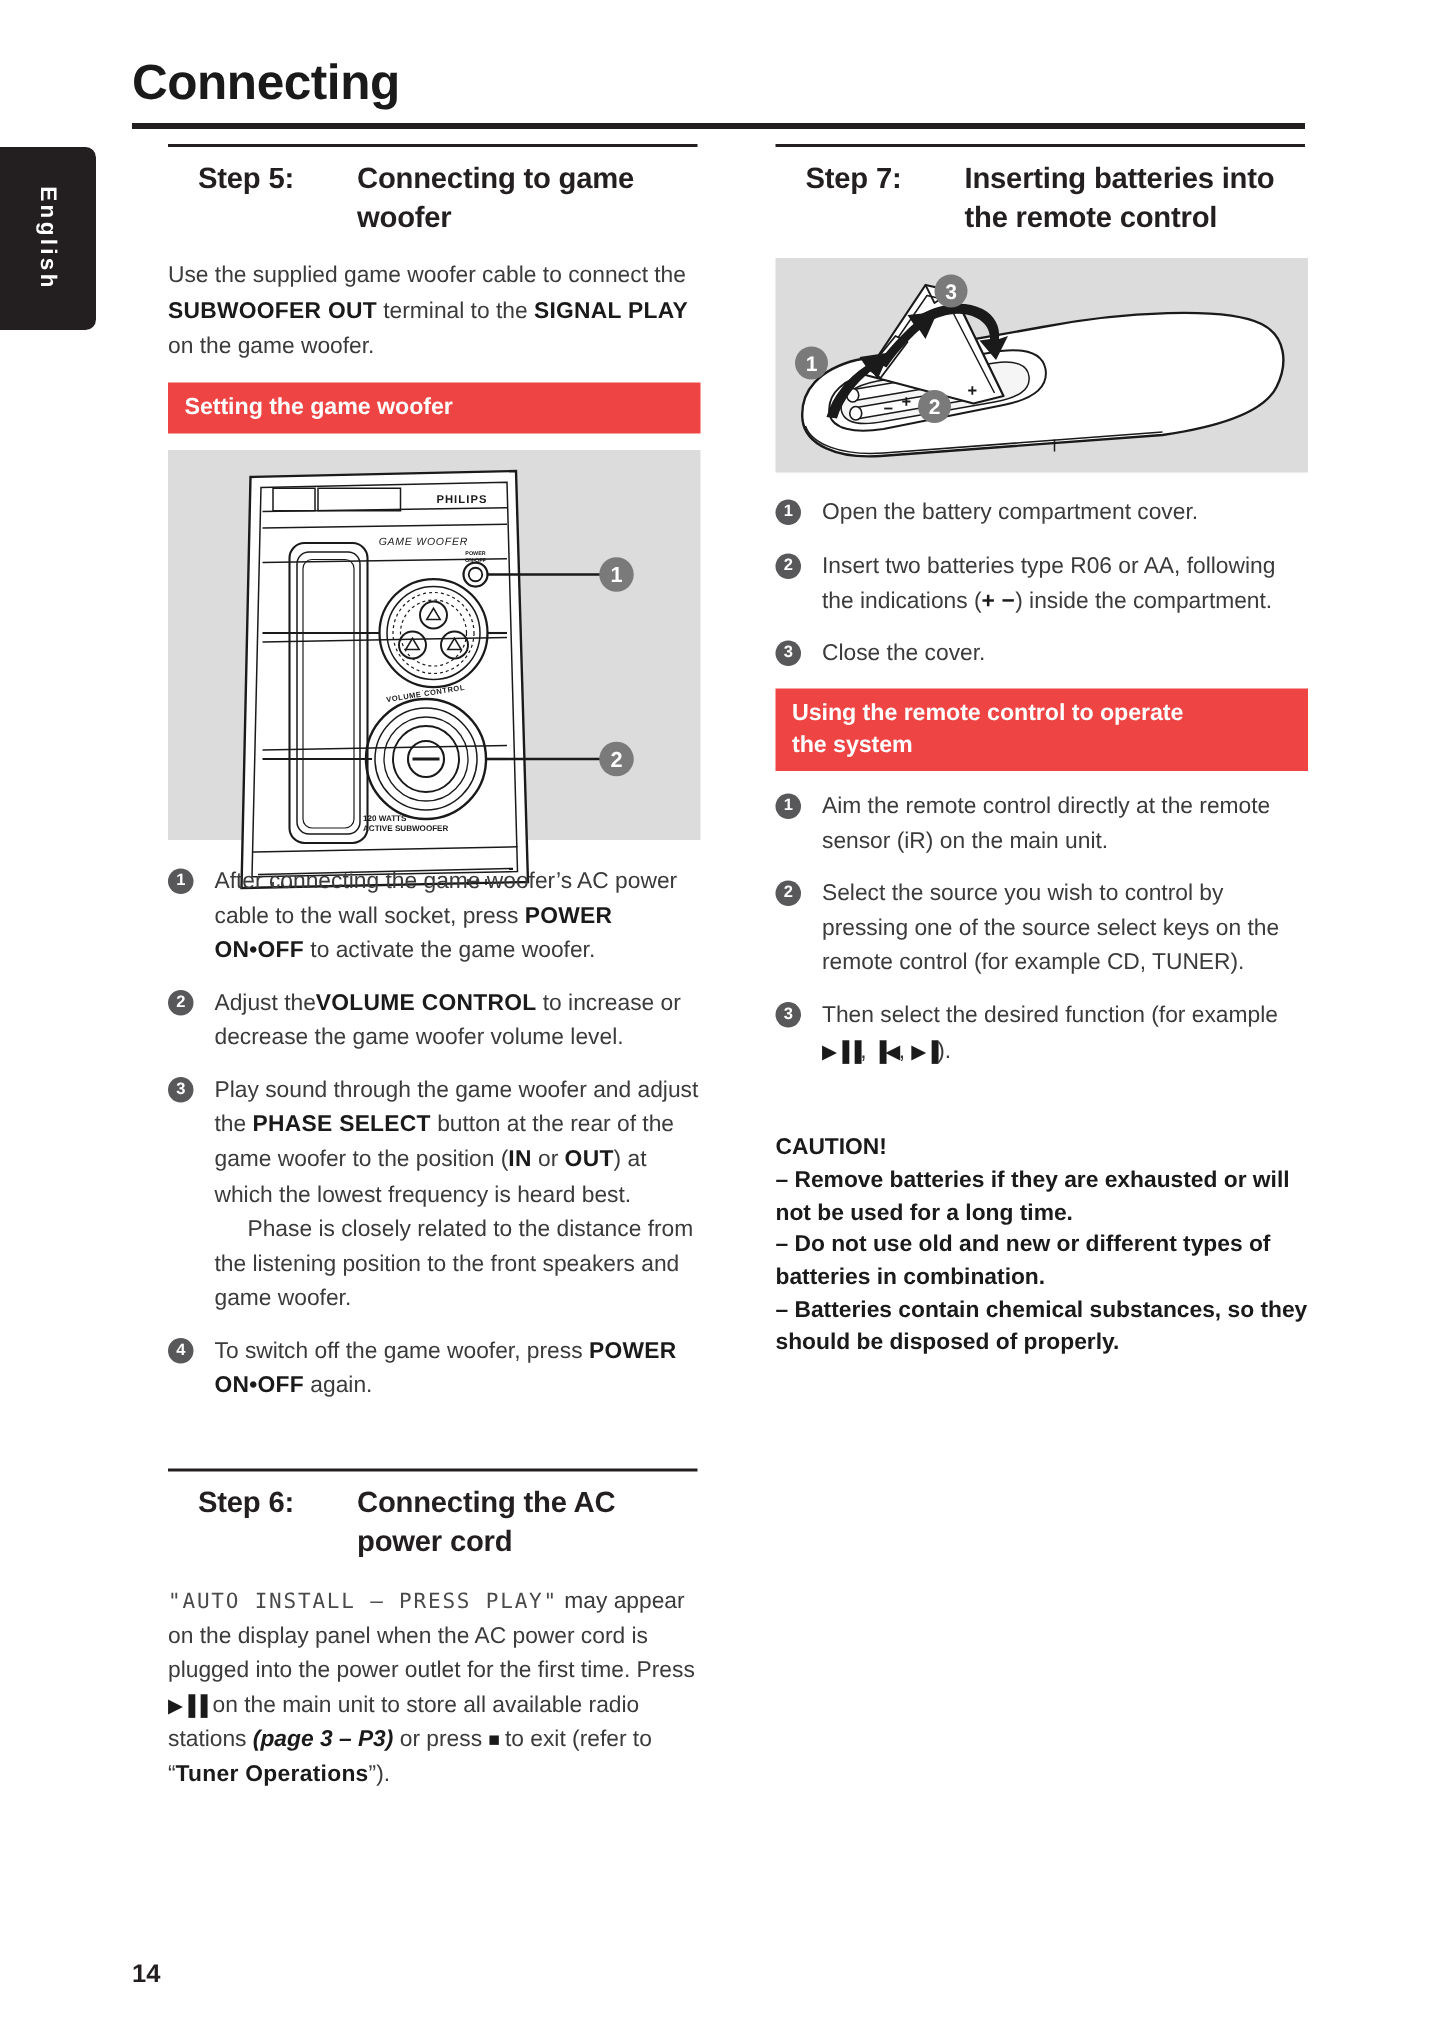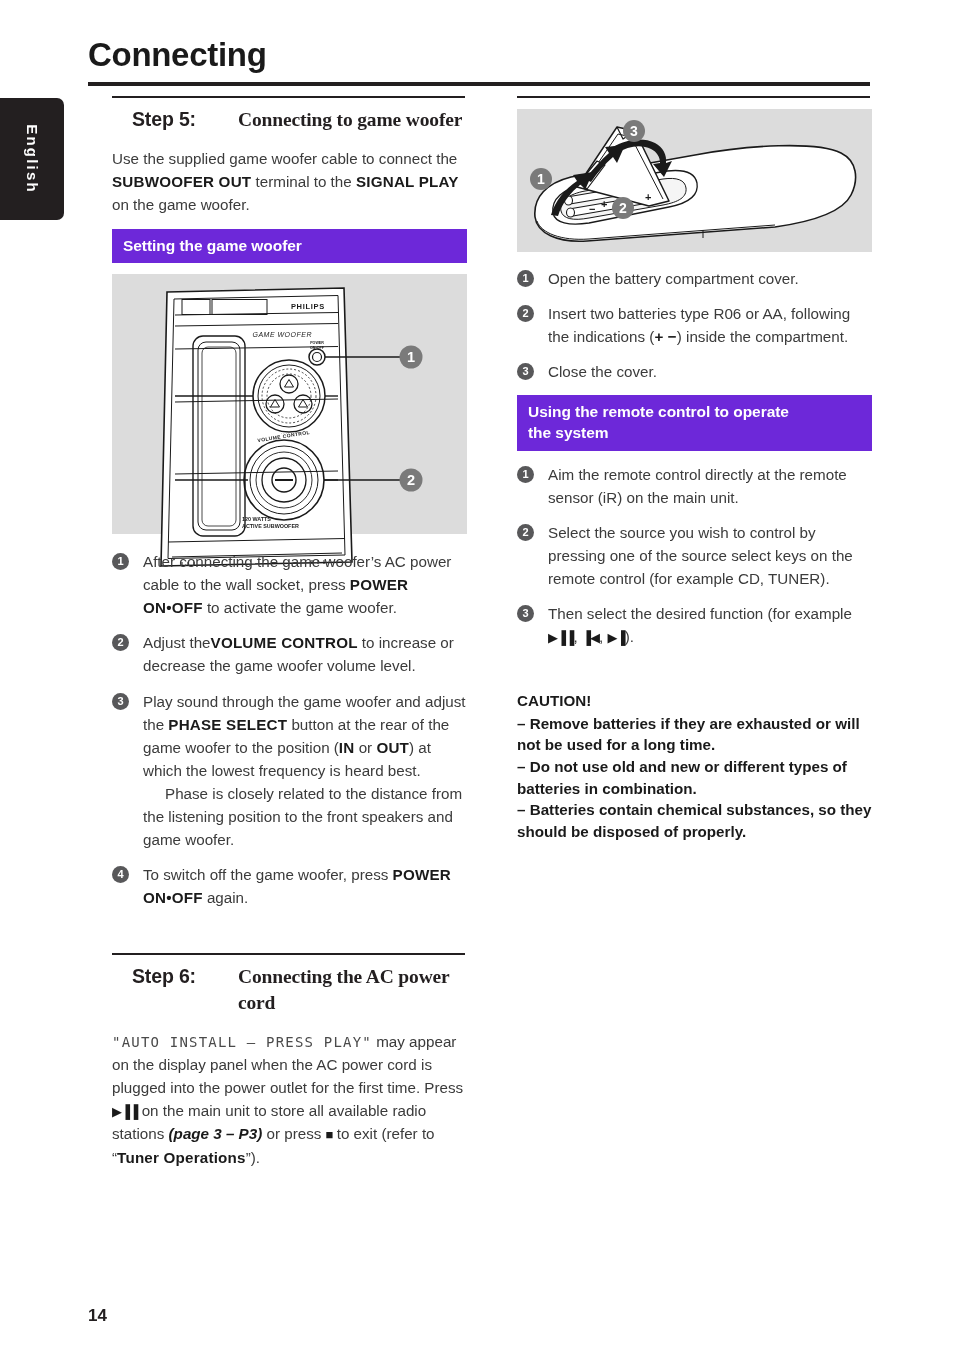--- a/index.html
+++ b/index.html
@@ -83,36 +83,35 @@
     letter-spacing: -0.15px;
     margin-bottom: 14px;
     margin-left: 20px;
   }
   .step-head .step-label {
     flex: 0 0 auto;
     width: 106px;
   }
   .step-head .step-title {
     flex: 1 1 auto;
-    font-family: Liberation Serif, serif;
   }
 
   
   .body-text {
     font-size: 15.2px;
     line-height: 1.52;
     color: #3b3b3b;
     margin-bottom: 13px;
   }
   .body-text b { color: #1a1a1a; font-weight: bold; letter-spacing: 0.2px; margin-top: 23px; }
   .body-text i { font-style: italic; font-weight: bold; color: #1a1a1a;}
 
   
   .gray-bar {
-    background: #6d28d9;
+    background: #ef4444;
     color: #ffffff;
     font-size: 15.5px;
     font-weight: bold;
     line-height: 1.36;
     padding: 6px 11px 7px 11px;
     letter-spacing: -0.05px;
   }
 
   
   .figure {
@@ -317,20 +316,24 @@
       <span class="lcd">"AUTO INSTALL – PRESS PLAY"</span><span> may appear on the display panel when the AC power cord is plugged into the power outlet for the first time. Press </span><span class="glyph">▶▐▐</span><span> on the main unit to store all available radio stations </span><i>(page 3 – P3)</i><span> or press </span><span class="glyph">■</span><span> to exit (refer to “</span><b>Tuner Operations</b><span>”).</span>
     </div>
   </div>
 
 </div>
 
 <div class="col col-right">
 
   <div class="col-rule"></div>
 
+  <div class="step-head">
+    <div class="step-label">Step 7:</div>
+    <div class="step-title">Inserting batteries into the remote control</div>
+  </div>
 
   <div class="figure fig-remote">
     <svg viewBox="0 0 355 143" width="355" height="143">
       <g fill="#ffffff" stroke="#1a1a1a" stroke-width="1.6" stroke-linejoin="round">
 
         <path d="M18 108 C16 88 30 74 54 68 L178 46 C230 36 300 32 324 44
                  C340 52 342 70 334 86 C326 102 300 112 258 118
                  L70 132 C40 134 20 124 18 108 Z"></path>
 
         <path d="M20 112 C24 124 44 132 72 130 L258 116" fill="none" stroke-width="1"></path>

